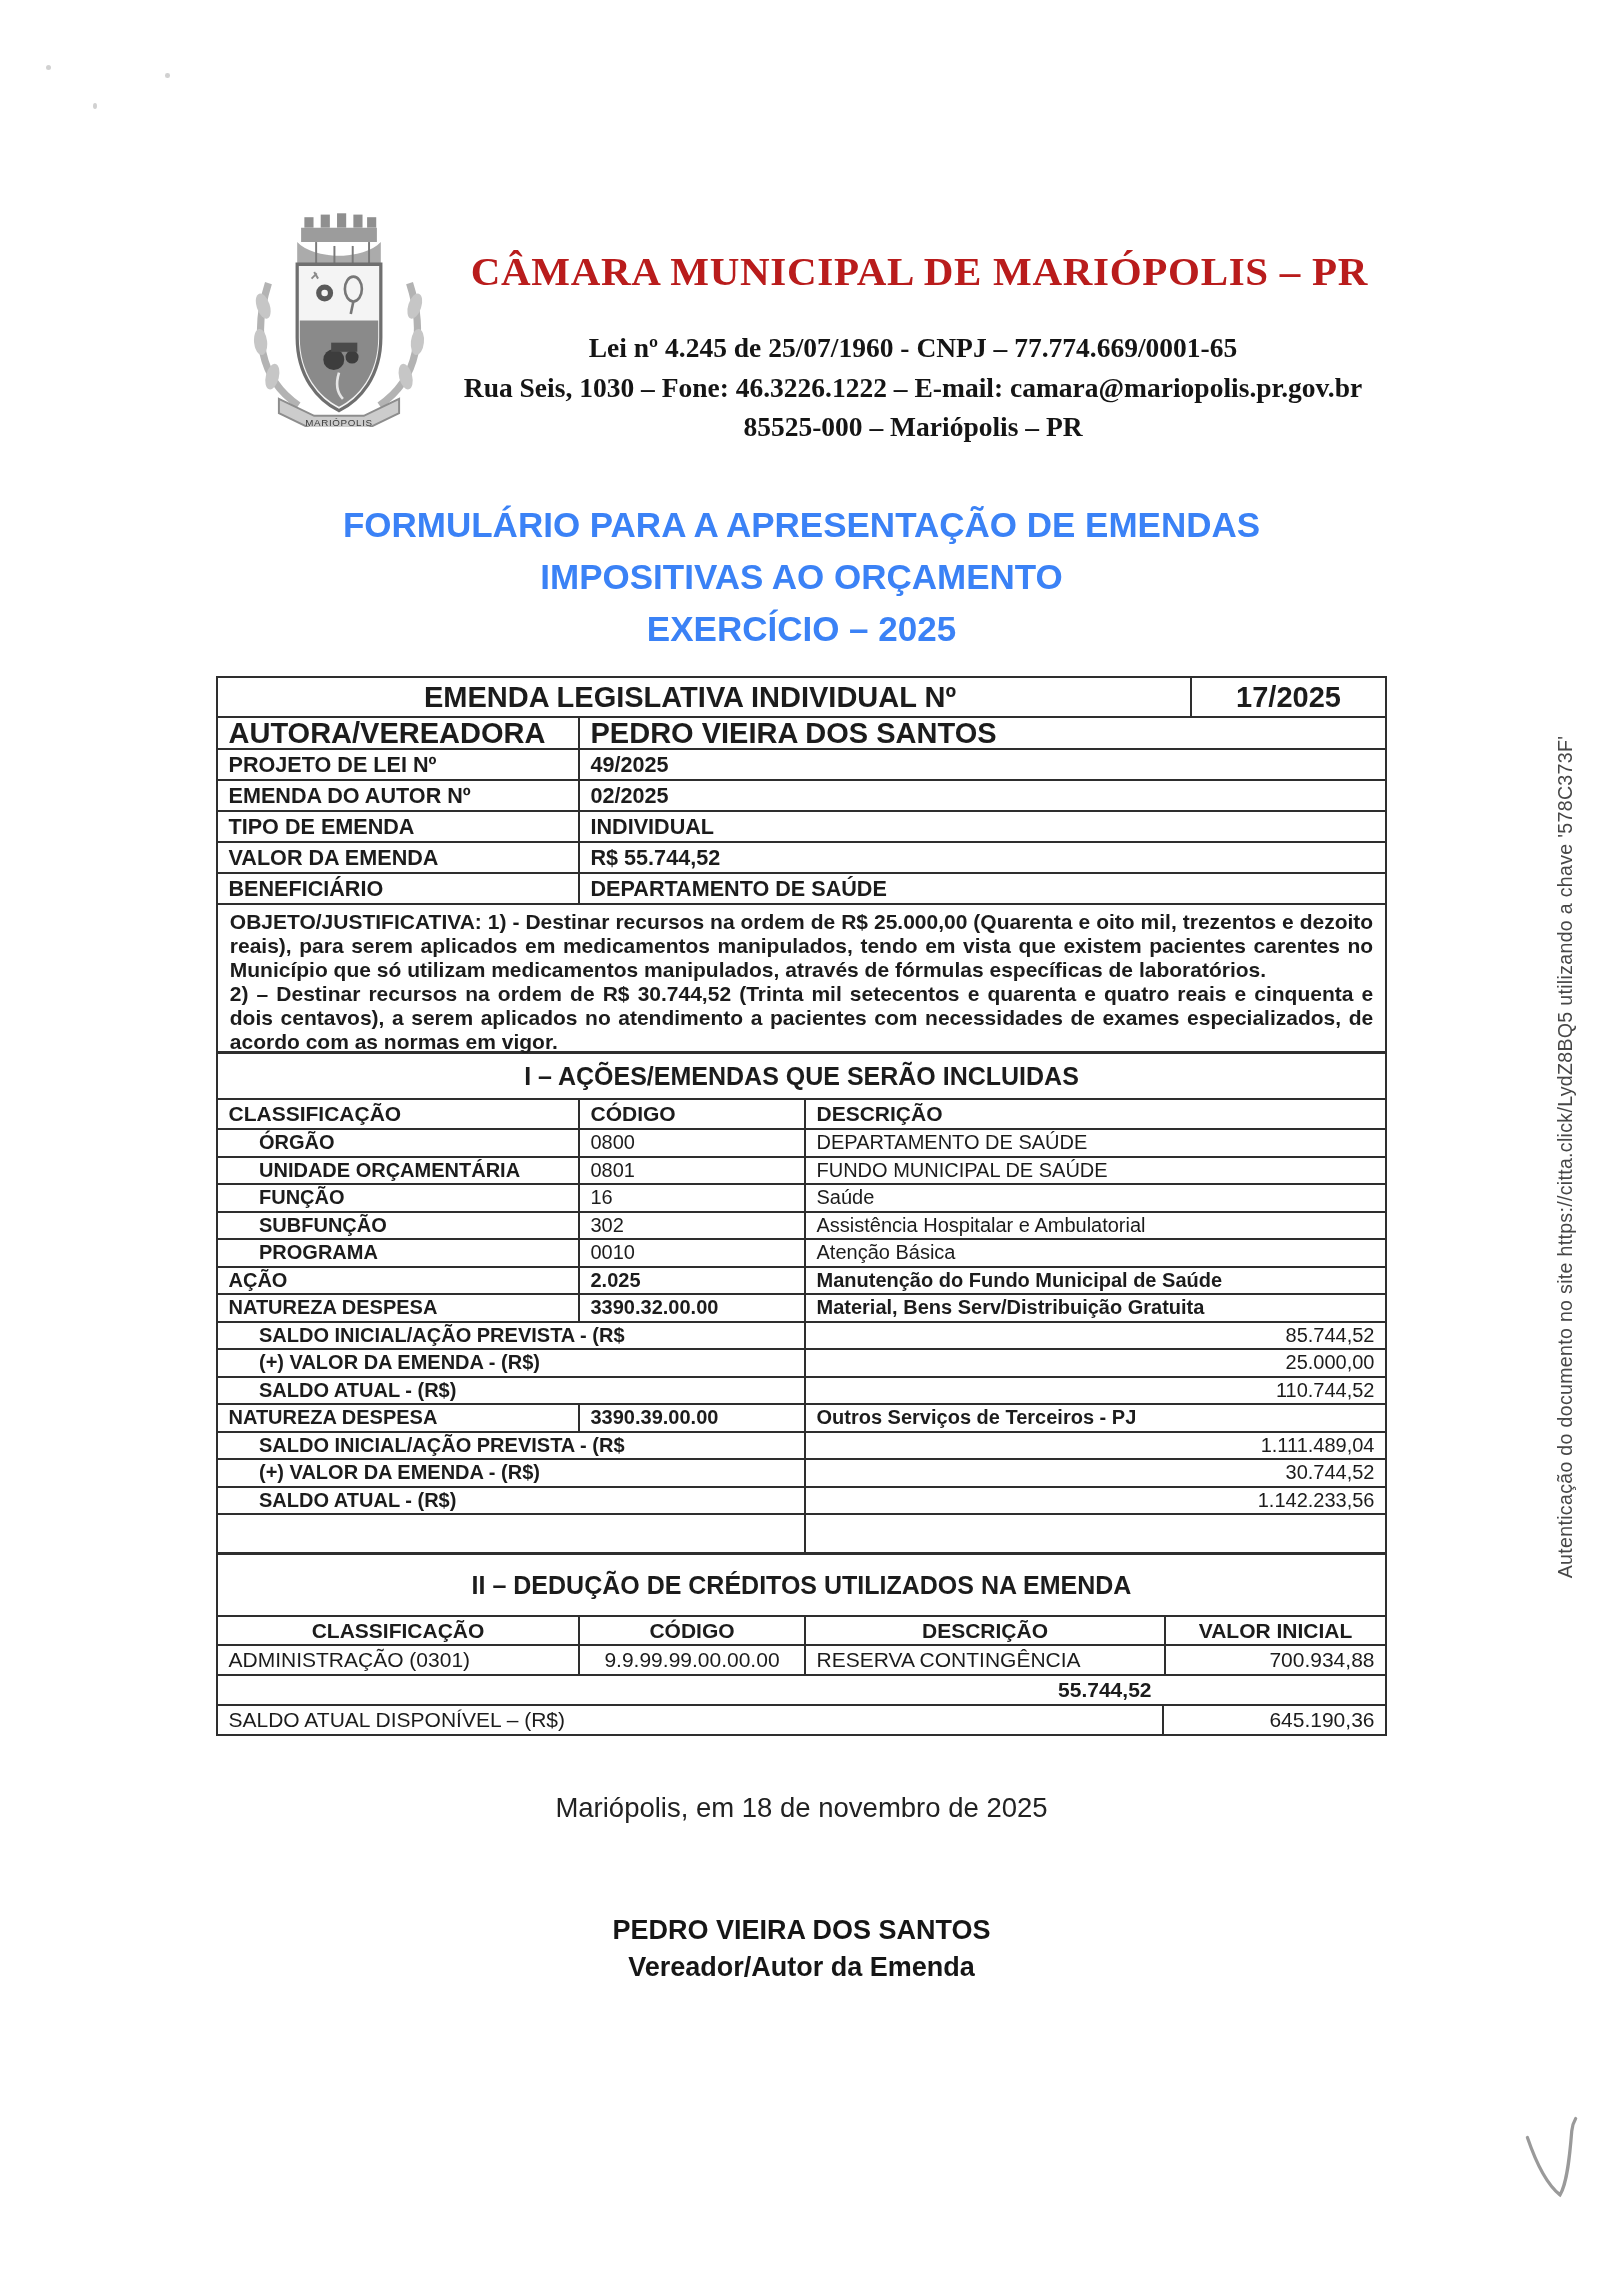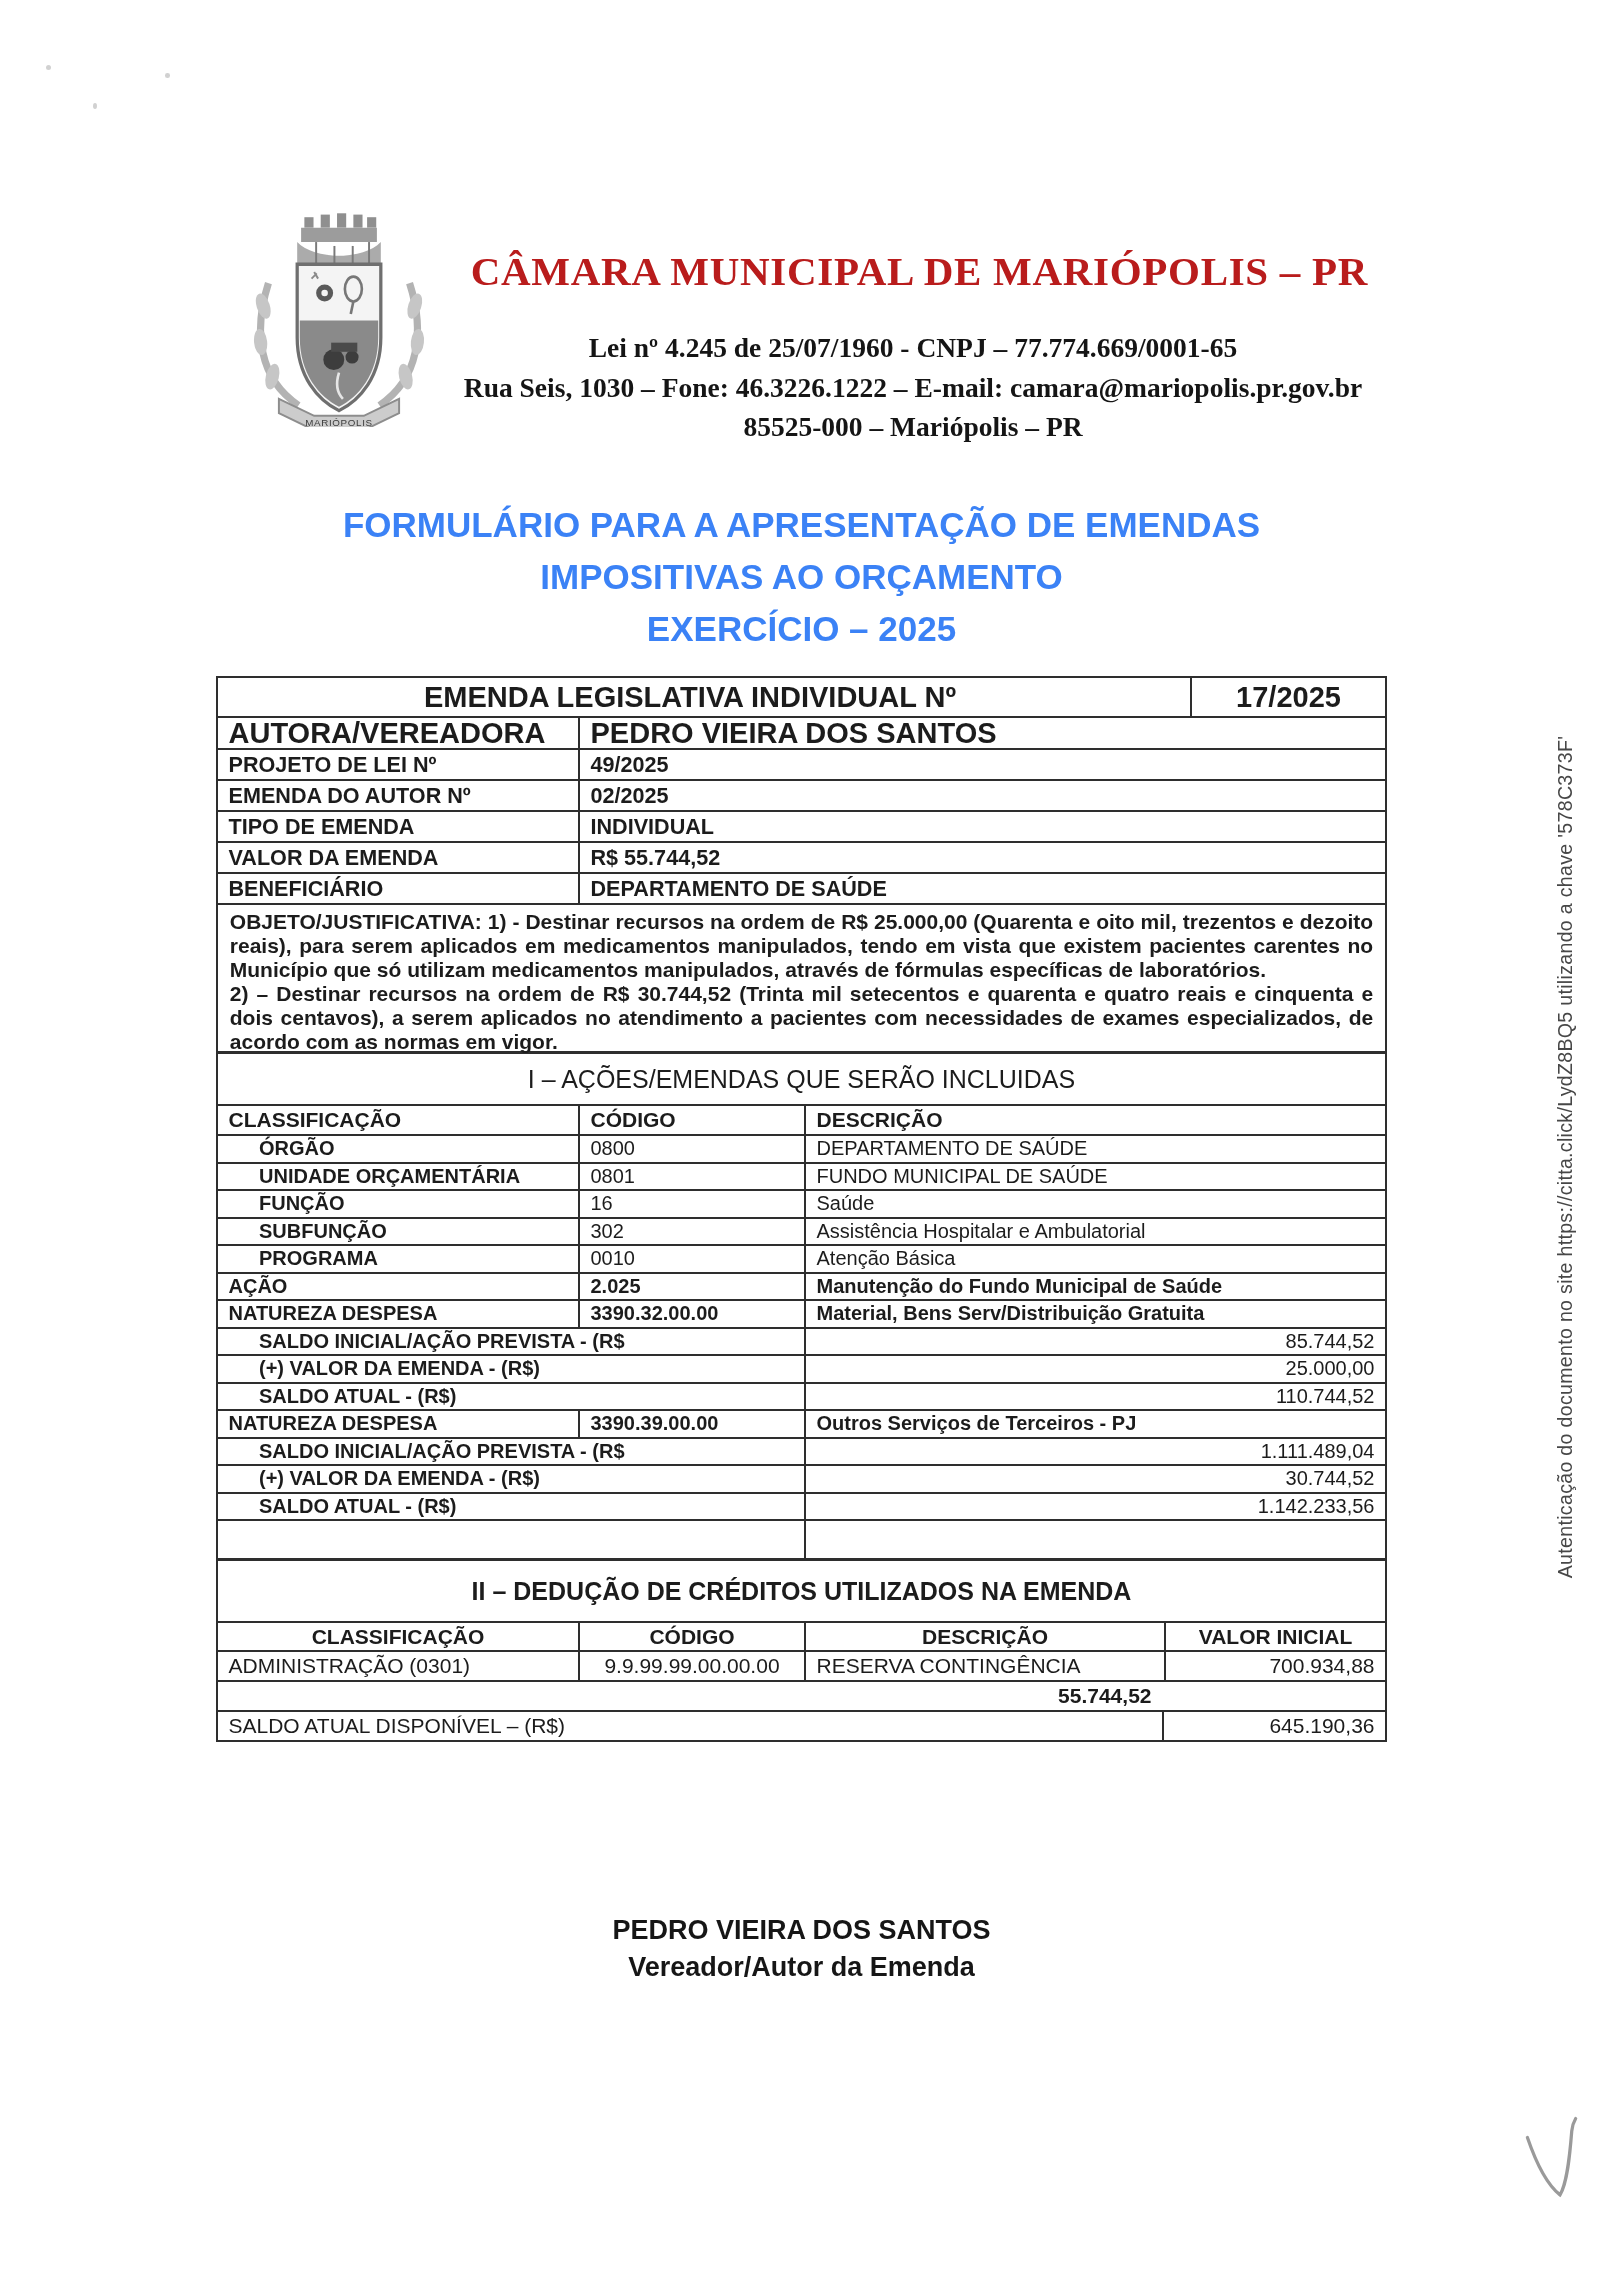--- a/index.html
+++ b/index.html
@@ -22,21 +22,21 @@
   .row:first-child{border-top:none;}
   .c{display:flex;align-items:center;padding:0 10.5px;box-sizing:border-box;overflow:hidden;white-space:nowrap;}
   .c + .c{border-left:2px solid #2e2e2e;}
   .ctr{justify-content:center;}
   .num{justify-content:flex-end;}
   .r-em{grid-template-columns:944px 1fr;height:38px;font-size:29px;font-weight:bold;gap:28px;}
   .r-autora{grid-template-columns:360px 1fr;height:32px;font-size:29px;font-weight:bold;}
   .r-field{grid-template-columns:360px 1fr;height:31px;font-size:21.6px;font-weight:bold;}
   .r-just{display:block;height:148px;padding:5.2px 11.8px;font-size:21px;line-height:24px;
           text-align:justify;white-space:normal;font-weight:bold;}
-  .r-h1{display:flex;align-items:center;justify-content:center;height:53px;font-size:25px;font-weight:normal;
+  .r-h1{display:flex;align-items:center;justify-content:center;height:47px;font-size:25px;font-weight:bold;
         border-top-width:3.3px;}
   .r-3col{grid-template-columns:360px 226px 1fr;height:27.5px;font-size:20px;}
   .r-head3{height:30px;font-weight:bold;font-size:21px;}
   .r-saldo{grid-template-columns:586px 1fr;height:27.5px;font-size:20px;}
   .r-empty{height:39px;}
   .r-h2{display:flex;align-items:center;justify-content:center;height:63px;font-size:25px;font-weight:bold;
         border-top-width:3.3px;}
   .r-4col{grid-template-columns:360px 226px 360px 1fr;height:30px;font-size:21px;}
   .r-head4{height:29px;font-weight:bold;}
   .r-saldo4{grid-template-columns:944px 1fr;height:30px;font-size:21px;}
@@ -244,20 +244,21 @@
 
     <div class="row r-saldo4 bold-all">
       <div class="c num">55.744,52</div>
     </div>
     <div class="row r-saldo4">
       <div class="c">SALDO ATUAL DISPONÍVEL – (R$)</div>
       <div class="c num">645.190,36</div>
     </div>
   </div>
 
+  <div class="date-line">Mariópolis, em 18 de novembro de 2025</div>
   <div class="sig">
     <div>PEDRO VIEIRA DOS SANTOS</div>
     <div>Vereador/Autor da Emenda</div>
   </div>
 
   <div class="side-note">Autenticação do documento no site https://citta.click/LydZ8BQ5 utilizando a chave '578C373F'</div>
 
   <svg class="checkmark" viewBox="0 0 170 210">
     <path d="M45,62 C58,100 76,135 95,150 C106,132 110,90 113,52 C114,44 116,38 119,33" fill="none" stroke="#9a9a9a" stroke-width="5" stroke-linecap="round"></path>
   </svg>

